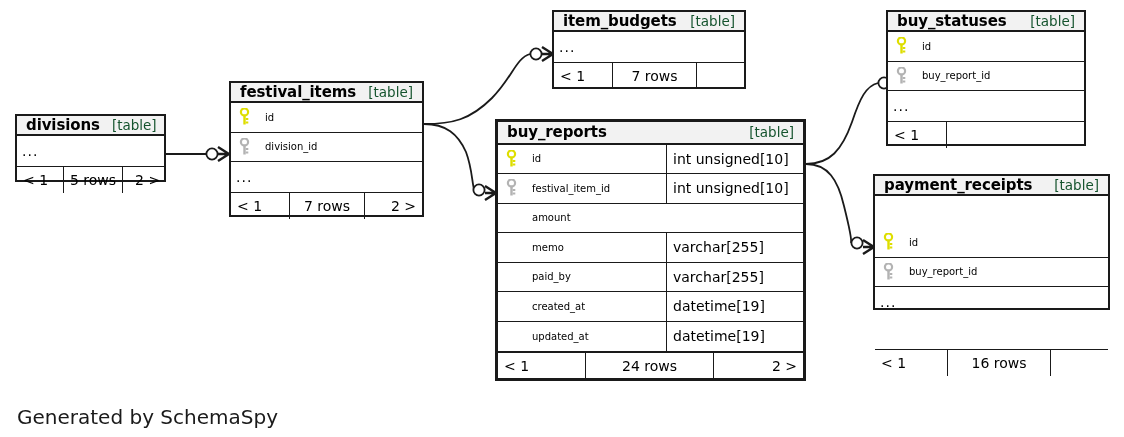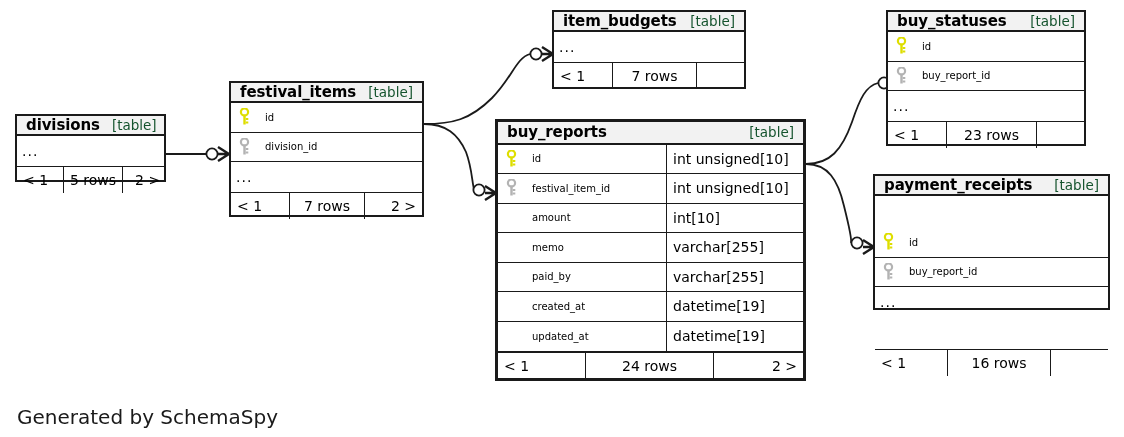--- a/index.html
+++ b/index.html
@@ -294,21 +294,20 @@
           </svg>
         </div>
         <div class="col-name">buy_report_id</div>
       </div>
       <div class="row ellipsis">
         <div class="col-name">...</div>
       </div>
     </div>
     <div class="tbl-footer">
       <div class="foot-cell foot-prev" style="flex:0 0 58px;">&lt; 1</div>
-      <div class="foot-cell foot-mid" style="flex:1 1 auto;">23 rows</div>
       <div class="foot-cell foot-next" style="flex:0 0 48px;"></div>
     </div>
   </div>
 
   <div class="table-box" style="left:873px; top:174px; width:237px; height:136px;gap:32px;">
     <div class="tbl-header">
       <span class="tbl-name">payment_receipts</span>
       <span class="tbl-kind">[table]</span>
     </div>
     <div class="tbl-rows">
@@ -374,21 +373,20 @@
             <rect x="6.7" y="13.5" width="2.6" height="2" fill="#b3b3b3"></rect>
           </svg>
         </div>
         <div class="col-name">festival_item_id</div>
         <div class="col-type" style="width:137px;">int unsigned[10]</div>
       </div>
 
       <div class="row">
         <div class="keyslot"></div>
         <div class="col-name">amount</div>
-        <div class="col-type" style="width:137px;">int[10]</div>
       </div>
 
       <div class="row">
         <div class="keyslot"></div>
         <div class="col-name">memo</div>
         <div class="col-type" style="width:137px;">varchar[255]</div>
       </div>
 
       <div class="row">
         <div class="keyslot"></div>

